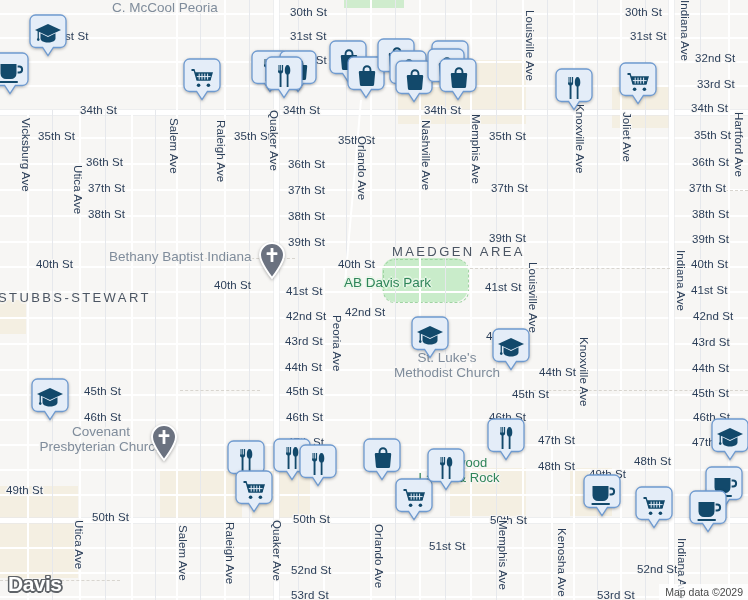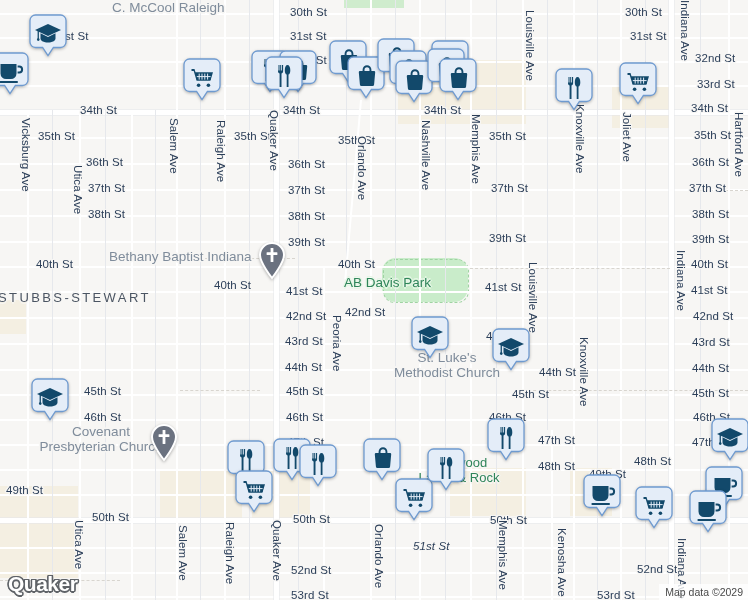--- a/index.html
+++ b/index.html
@@ -304,21 +304,21 @@
       <div class="lbl" style="left: 287px; top: 436px;">47th St</div>
       <div class="lbl" style="left: 538px; top: 434px;">47th St</div>
       <div class="lbl" style="left: 692px; top: 436px;">47th St</div>
       <div class="lbl" style="left: 538px; top: 460px;">48th St</div>
       <div class="lbl" style="left: 634px; top: 455px;">48th St</div>
       <div class="lbl" style="left: 589px; top: 468px;">49th St</div>
       <div class="lbl" style="left: 6px; top: 484px;">49th St</div>
       <div class="lbl" style="left: 92px; top: 511px;">50th St</div>
       <div class="lbl" style="left: 293px; top: 513px;">50th St</div>
       <div class="lbl" style="left: 490px; top: 514px;">50th St</div>
-      <div class="lbl" style="left: 413px; top: 540px; font-style: italic;">51st St</div>
+      <div class="lbl" style="left: 429px; top: 540px;">51st St</div>
       <div class="lbl" style="left: 291px; top: 564px;">52nd St</div>
       <div class="lbl" style="left: 637px; top: 563px;">52nd St</div>
       <div class="lbl" style="left: 291px; top: 589px;">53rd St</div>
       <div class="lbl" style="left: 597px; top: 589px;">53rd St</div>
       <div class="lbl lbl-v" style="left: 32px; top: 118px;">Vicksburg Ave</div>
       <div class="lbl lbl-v" style="left: 84px; top: 165px;">Utica Ave</div>
       <div class="lbl lbl-v" style="left: 180px; top: 118px;">Salem Ave</div>
       <div class="lbl lbl-v" style="left: 227px; top: 120px;">Raleigh Ave</div>
       <div class="lbl lbl-v" style="left: 280px; top: 110px;">Quaker Ave</div>
       <div class="lbl lbl-v" style="left: 368px; top: 136px;">Orlando Ave</div>
@@ -336,27 +336,28 @@
       <div class="lbl lbl-v" style="left: 85px; top: 520px;">Utica Ave</div>
       <div class="lbl lbl-v" style="left: 189px; top: 525px;">Salem Ave</div>
       <div class="lbl lbl-v" style="left: 236px; top: 522px;">Raleigh Ave</div>
       <div class="lbl lbl-v" style="left: 283px; top: 520px;">Quaker Ave</div>
       <div class="lbl lbl-v" style="left: 385px; top: 524px;">Orlando Ave</div>
       <div class="lbl lbl-v" style="left: 509px; top: 520px;">Memphis Ave</div>
       <div class="lbl lbl-v" style="left: 568px; top: 528px;">Kenosha Ave</div>
       <div class="lbl lbl-v" style="left: 688px; top: 538px;">Indiana Ave</div>
     </div>
   <div id="poi-labels">
-      <div class="poi" style="left: 112px; top: 0px;">C. McCool Raleigh</div>
+      <div class="poi" style="left: 112px; top: 0px;">C. McCool Peoria</div>
       <div class="poi" style="left: 109px; top: 249px;">Bethany Baptist Indiana</div>
       <div class="poi" style="left: 372px; top: 350px; width: 150px;">St. Luke's<br>Methodist Church</div>
       <div class="poi" style="left: 21px; top: 424px; width: 160px;">Covenant<br>Presbyterian Church</div>
     </div>
 
   <div class="neigh" style="left:-2px;top:290px;">STUBBS-STEWART</div>
+  <div class="neigh" style="left:392px;top:244px;">MAEDGEN AREA</div>
 
   <div class="parklbl" style="left:344px;top:275px;">AB Davis Park</div>
 
   <div class="bizlbl" style="left:404px;top:455px;width:110px;">
     <span>Wildwood</span><br>
     <span>Lanes &amp; Rock</span>
   </div>
 
   <div id="marker-layer">
       <div class="pin" title="School" style="left: 26px; top: 14px;">
@@ -719,15 +720,15 @@
           <path d="M6.5 1 H31.5 A5.5 5.5 0 0 1 37 6.5 V28 A5.5 5.5 0 0 1 31.5 33.5 H24.4 L19 41.5 L13.6 33.5 H6.5 A5.5 5.5 0 0 1 1 28 V6.5 A5.5 5.5 0 0 1 6.5 1 z" fill="#e4edf8" stroke="#6e9ad0" stroke-width="1.3"></path>
           <g fill="#12496b">
             <path d="M9.5 12 h16 v9.5 a5.6 5.6 0 0 1 -5.6 5.6 h-4.8 a5.6 5.6 0 0 1 -5.6 -5.6 z"></path>
             <path d="M26.6 13.6 h1.6 a3.9 3.9 0 0 1 0 7.8 h-1.6 v-2 h1.6 a1.9 1.9 0 0 0 0-3.8 h-1.6 z"></path>
             <rect x="8.4" y="29" width="18.6" height="2.1" rx="1"></rect>
           </g>
         </svg>
       </div>
     </div>
 
-  <div id="google-logo">Quaker</div>
+  <div id="google-logo">Davis</div>
   <div id="map-attrib">Map data ©2029</div>
 </div>
 
 </body></html>

